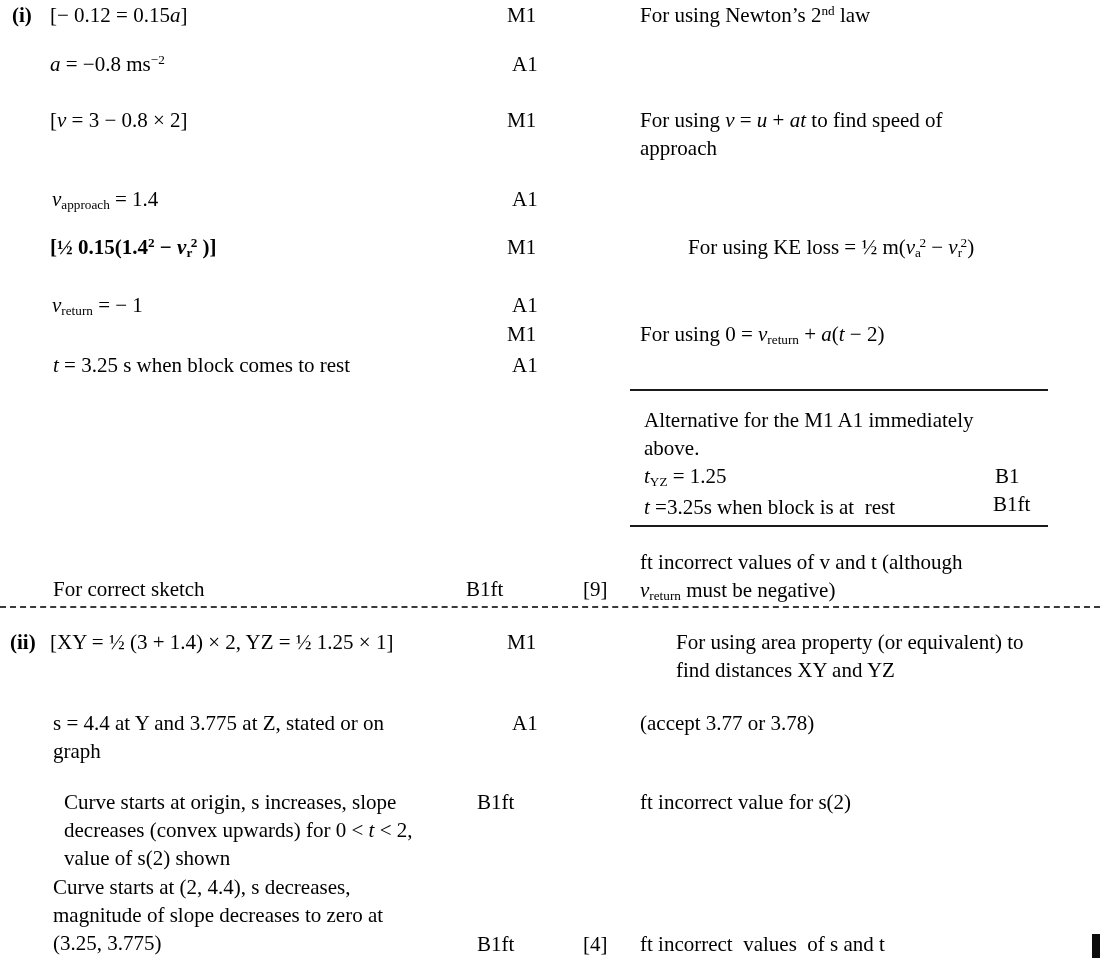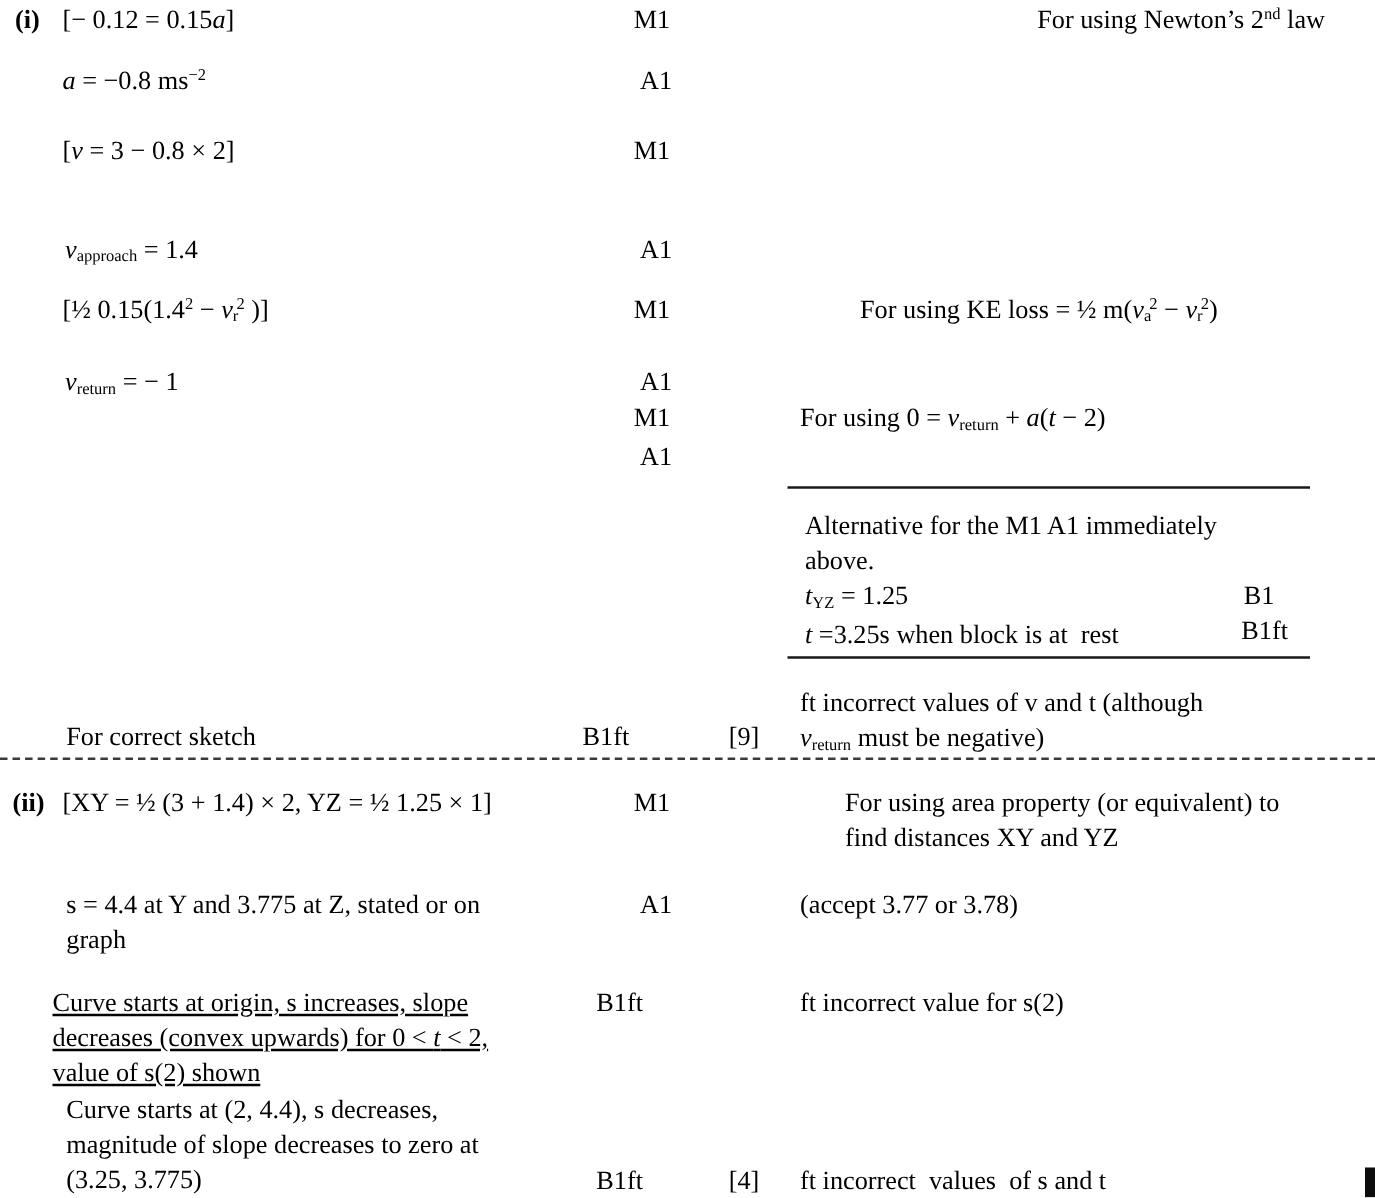--- a/index.html
+++ b/index.html
@@ -54,49 +54,51 @@
 <body>
 
 <div id="page">
   <div class="rule" style="left:630px; top:389px; width:418px;"></div>
   <div class="rule" style="left:630px; top:525px; width:418px;"></div>
   <div class="dashed" style="left:0px; top:606px; width:1100px;"></div>
   <div class="artifact" style="left:1092px; top:934px; width:8px; height:24px;"></div>
 <div class="line" style="left: 12px; top: 1px;"><span class="s-b">(i)</span></div>
     <div class="line" style="left: 50px; top: 1px;">[− 0.12 = 0.15<span class="s-i">a</span>]</div>
     <div class="line" style="left: 507px; top: 1px;">M1</div>
-    <div class="line" style="left: 640px; top: 1px; width: 420px; text-align: right;">For using Newton’s 2<span class="s-sup">nd</span> law</div>
+    <div class="line" style="left: 640px; top: 1px; width: 420px;">For using Newton’s 2<span class="s-sup">nd</span> law</div>
     <div class="line" style="left: 50px; top: 50px;"><span class="s-i">a</span> = −0.8 ms<span class="s-sup">−2</span></div>
     <div class="line" style="left: 512px; top: 50px;">A1</div>
     <div class="line" style="left: 50px; top: 106px;">[<span class="s-i">v</span> = 3 − 0.8 × 2]</div>
     <div class="line" style="left: 507px; top: 106px;">M1</div>
+    <div class="line" style="left: 640px; top: 106px; width: 420px;">For using <span class="s-i">v</span> = <span class="s-i">u</span> + <span class="s-i">at</span> to find speed of<br>approach</div>
     <div class="line" style="left: 52px; top: 185px;"><span class="s-i">v</span><span class="s-sub">approach</span> = 1.4</div>
     <div class="line" style="left: 512px; top: 185px;">A1</div>
-    <div class="line" style="left: 50px; top: 233px;">[½ 0.15(1.4<span class="s-sup">2</span> − <span class="s-i">v</span><span class="s-sub">r</span><span class="s-sup">2</span> )]</div>
+    <div class="line" style="left: 50px; top: 233px; font-weight: bold;">[½ 0.15(1.4<span class="s-sup">2</span> − <span class="s-i">v</span><span class="s-sub">r</span><span class="s-sup">2</span> )]</div>
     <div class="line" style="left: 507px; top: 233px;">M1</div>
     <div class="line" style="left: 640px; top: 233px; width: 430px; margin-left: 48px;">For using KE loss = ½ m(<span class="s-i">v</span><span class="s-sub">a</span><span class="s-sup">2</span> − <span class="s-i">v</span><span class="s-sub">r</span><span class="s-sup">2</span>)</div>
     <div class="line" style="left: 52px; top: 291px;"><span class="s-i">v</span><span class="s-sub">return</span> = − 1</div>
     <div class="line" style="left: 512px; top: 291px;">A1</div>
     <div class="line" style="left: 507px; top: 320px;">M1</div>
     <div class="line" style="left: 640px; top: 320px; width: 420px;">For using 0 = <span class="s-i">v</span><span class="s-sub">return</span> + <span class="s-i">a</span>(<span class="s-i">t</span> − 2)</div>
+    <div class="line" style="left: 53px; top: 351px;"><span class="s-i">t</span> = 3.25 s when block comes to rest</div>
     <div class="line" style="left: 512px; top: 351px;">A1</div>
     <div class="line" style="left: 644px; top: 406px; width: 360px;">Alternative for the M1 A1 immediately<br>above.<br><span class="s-i">t</span><span class="s-sub">YZ</span> = 1.25<br><span class="s-i">t</span> =3.25s when block is at  rest</div>
     <div class="line" style="left: 995px; top: 462px;">B1</div>
     <div class="line" style="left: 993px; top: 490px;">B1ft</div>
     <div class="line" style="left: 53px; top: 575px;">For correct sketch</div>
     <div class="line" style="left: 640px; top: 548px; width: 430px;">ft incorrect values of v and t (although<br><span class="s-i">v</span><span class="s-sub">return</span> must be negative)</div>
     <div class="line" style="left: 466px; top: 575px;">B1ft</div>
     <div class="line" style="left: 583px; top: 575px;">[9]</div>
     <div class="line" style="left: 10px; top: 628px;"><span class="s-b">(ii)</span></div>
     <div class="line" style="left: 50px; top: 628px;">[XY = ½ (3 + 1.4) × 2, YZ = ½ 1.25 × 1]</div>
     <div class="line" style="left: 507px; top: 628px;">M1</div>
     <div class="line" style="left: 676px; top: 628px; width: 430px;">For using area property (or equivalent) to<br>find distances XY and YZ</div>
     <div class="line" style="left: 53px; top: 709px; width: 420px;">s = 4.4 at Y and 3.775 at Z, stated or on<br>graph</div>
     <div class="line" style="left: 512px; top: 709px;">A1</div>
     <div class="line" style="left: 640px; top: 709px; width: 420px;">(accept 3.77 or 3.78)</div>
-    <div class="line" style="left: 42px; top: 788px; width: 430px; text-decoration: underline;">Curve starts at origin, s increases, slope<br>decreases (convex upwards) for 0 &lt; <span class="s-i">t</span> &lt; 2,<br>value of s(2) shown</div>
+    <div class="line" style="left: 64px; top: 788px; width: 430px;">Curve starts at origin, s increases, slope<br>decreases (convex upwards) for 0 &lt; <span class="s-i">t</span> &lt; 2,<br>value of s(2) shown</div>
     <div class="line" style="left: 477px; top: 788px;">B1ft</div>
     <div class="line" style="left: 640px; top: 788px; width: 420px;">ft incorrect value for s(2)</div>
     <div class="line" style="left: 53px; top: 873px; width: 430px;">Curve starts at (2, 4.4), s decreases,<br>magnitude of slope decreases to zero at<br>(3.25, 3.775)</div>
     <div class="line" style="left: 477px; top: 930px;">B1ft</div>
     <div class="line" style="left: 583px; top: 930px;">[4]</div>
     <div class="line" style="left: 640px; top: 930px; width: 430px;">ft incorrect  values  of s and t</div>
   </div>
 
 </body></html>

